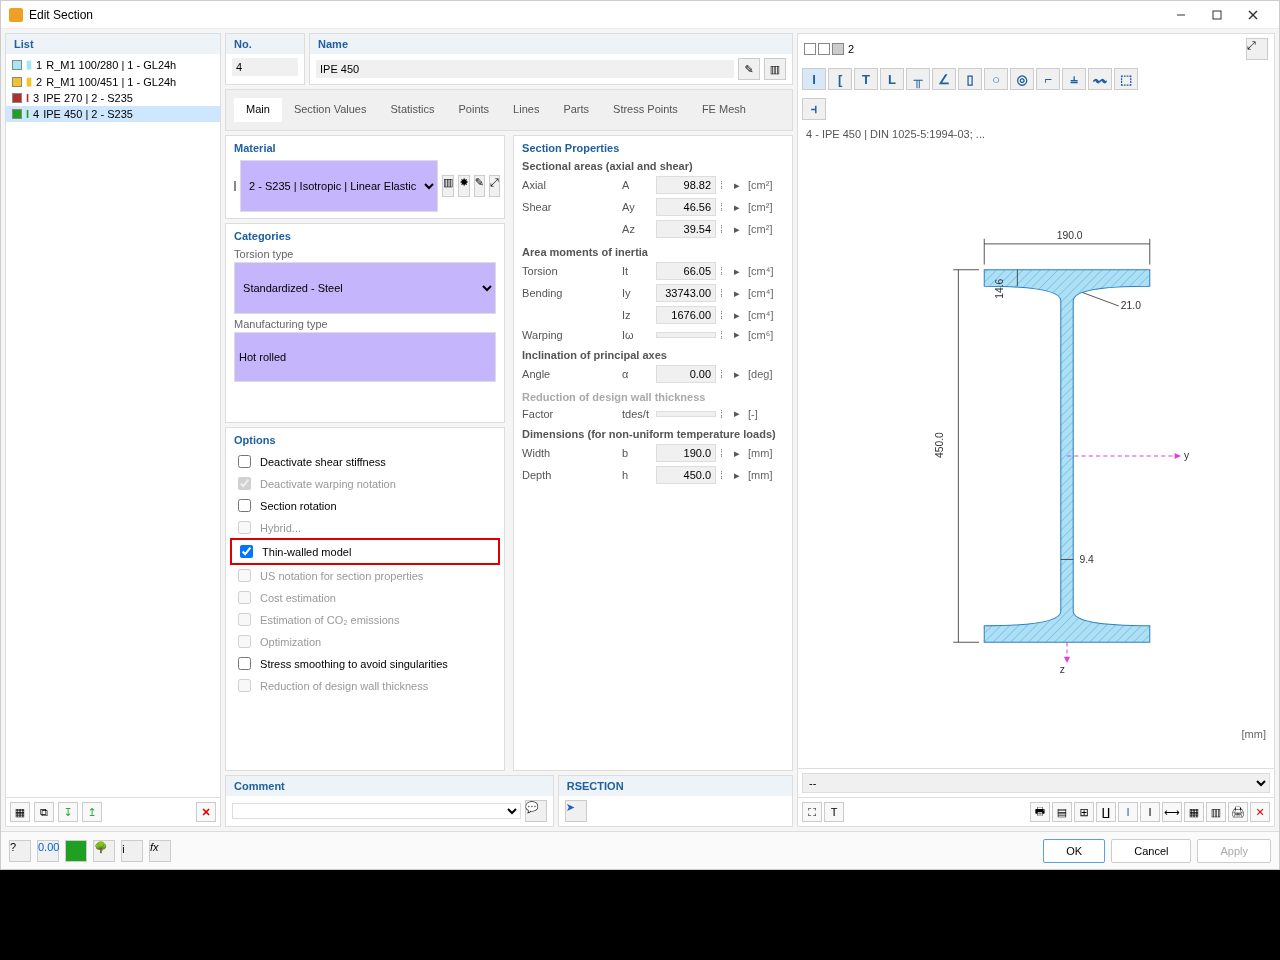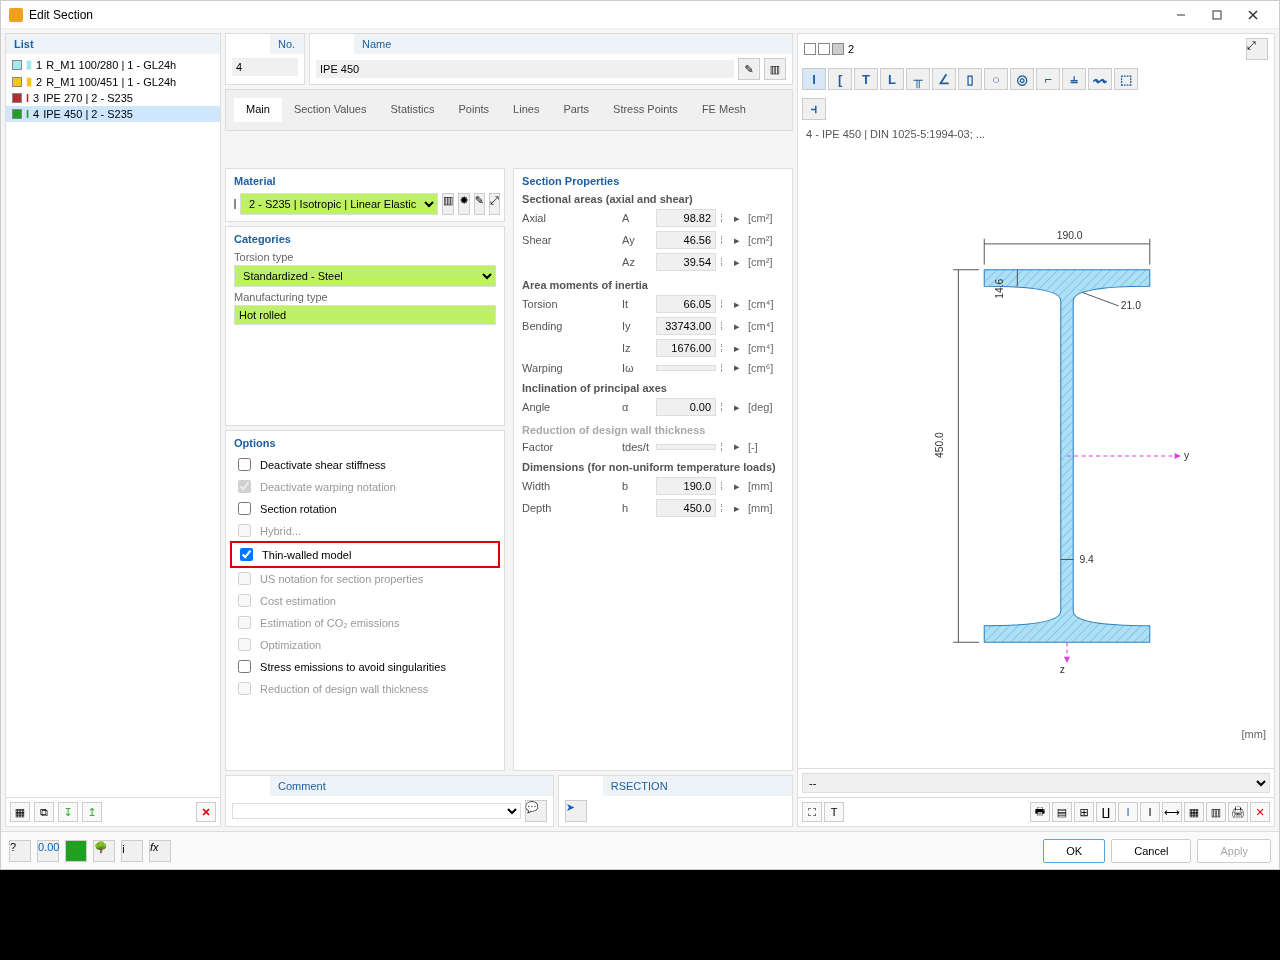--- a/index.html
+++ b/index.html
@@ -16,39 +16,39 @@
 .list { flex: 1; padding: 2px 0; }
 .list-item { display: flex; align-items: center; padding: 2px 6px; gap: 4px; }
 .list-item.sel { background: #cfe6ff; }
 .sw { width: 10px; height: 10px; border: 1px solid #888; }
 .list-toolbar { display: flex; gap: 4px; padding: 4px; border-top: 1px solid #ddd; }
 .tb-btn { width: 20px; height: 20px; border: 1px solid #ccc; background: #f8f8f8; display: flex; align-items: center; justify-content: center; }
 .tb-btn.del { margin-left: auto; color: #d00; font-weight: bold; }
 .center-panel { flex: 1; display: flex; flex-direction: column; gap: 4px; }
 .top-row { display: flex; gap: 4px; }
 .field-block { background: #fff; border: 1px solid #ddd; }
-.field-block .lbl { background: #eef3f8; padding: 4px 8px; color: #2060a0; font-weight: 400; margin-left: 44px; }
+.field-block .lbl { background: #eef3f8; padding: 4px 8px; color: #2060a0; font-weight: 700; }
 .field-block .val { padding: 4px 6px; display: flex; align-items: center; gap: 4px; }
 .field-block input { border: none; background: #f0f0f0; padding: 3px 4px; width: 100%; }
 .no-block { width: 80px; }
 .name-block { flex: 1; }
 .name-block .val { }
 .name-block .icon-btn { width: 22px; height: 22px; border: 1px solid #ccc; background: #f0f0f0; display: flex; align-items: center; justify-content: center; }
 .tabs { display: flex; background: #f0f0f0; border: 1px solid #ddd; padding: 8px; }
 .tab { padding: 5px 12px; color: #555; cursor: pointer; }
 .tab.active { background: #fff; border-bottom: 2px solid #fff; color: #000; }
-.main-area { flex: 1; display: flex; gap: 8px; margin-top: 33px; }
+.main-area { flex: 1; display: flex; gap: 8px; }
 .col { display: flex; flex-direction: column; gap: 4px; }
 .col-left { width: 280px; }
 .col-mid { width: 280px; flex: 1; }
 .group { background: #fff; border: 1px solid #ddd; padding: 6px 8px; }
 .group-hdr { color: #2060a0; font-weight: 600; margin-bottom: 6px; }
 .sub-lbl { color: #666; margin: 4px 0 2px 0; }
 .select-row { display: flex; align-items: center; gap: 4px; }
-.select-row select, .readonly { flex: 1; background: #bef264; border: 1px solid #ddd; padding: 3px 4px; }
+.select-row select, .readonly { flex: 1; background: #c4b5fd; border: 1px solid #ddd; padding: 18px 4px; }
 .sq-btn { width: 22px; height: 22px; border: 1px solid #ccc; background: #f0f0f0; }
 .opts { display: flex; flex-direction: column; gap: 3px; }
 .opt { display: flex; align-items: center; gap: 6px; }
 .opt input[type=checkbox] { width: 13px; height: 13px; }
 .opt.disabled { color: #999; }
 .highlight { border: 2px solid #d00; padding: 2px 4px; margin: -2px -4px; }
 .prop-row { display: flex; align-items: center; padding: 2px 0; gap: 4px; }
 .prop-row .plbl { flex: 1; color: #555; }
 .prop-row .sym { width: 30px; color: #555; }
 .prop-row .pval { width: 60px; text-align: right; background: #f0f0f0; border: 1px solid #ddd; padding: 2px 4px; }
@@ -236,21 +236,21 @@
                 <div class="opt disabled">
                   <input type="checkbox" disabled="" style="">
     <span>Estimation of CO₂ emissions</span>
                 </div>
                 <div class="opt disabled">
                   <input type="checkbox" disabled="" style="">
     <span>Optimization</span>
                 </div>
                 <div class="opt">
                   <input type="checkbox" style="">
-    <span>Stress emissions to avoid singularities</span>
+    <span>Stress smoothing to avoid singularities</span>
                 </div>
                 <div class="opt disabled">
                   <input type="checkbox" disabled="" style="">
     <span>Reduction of design wall thickness</span>
                 </div>
               </div>
           </div>
         </div>
 
         <div class="col col-mid">

